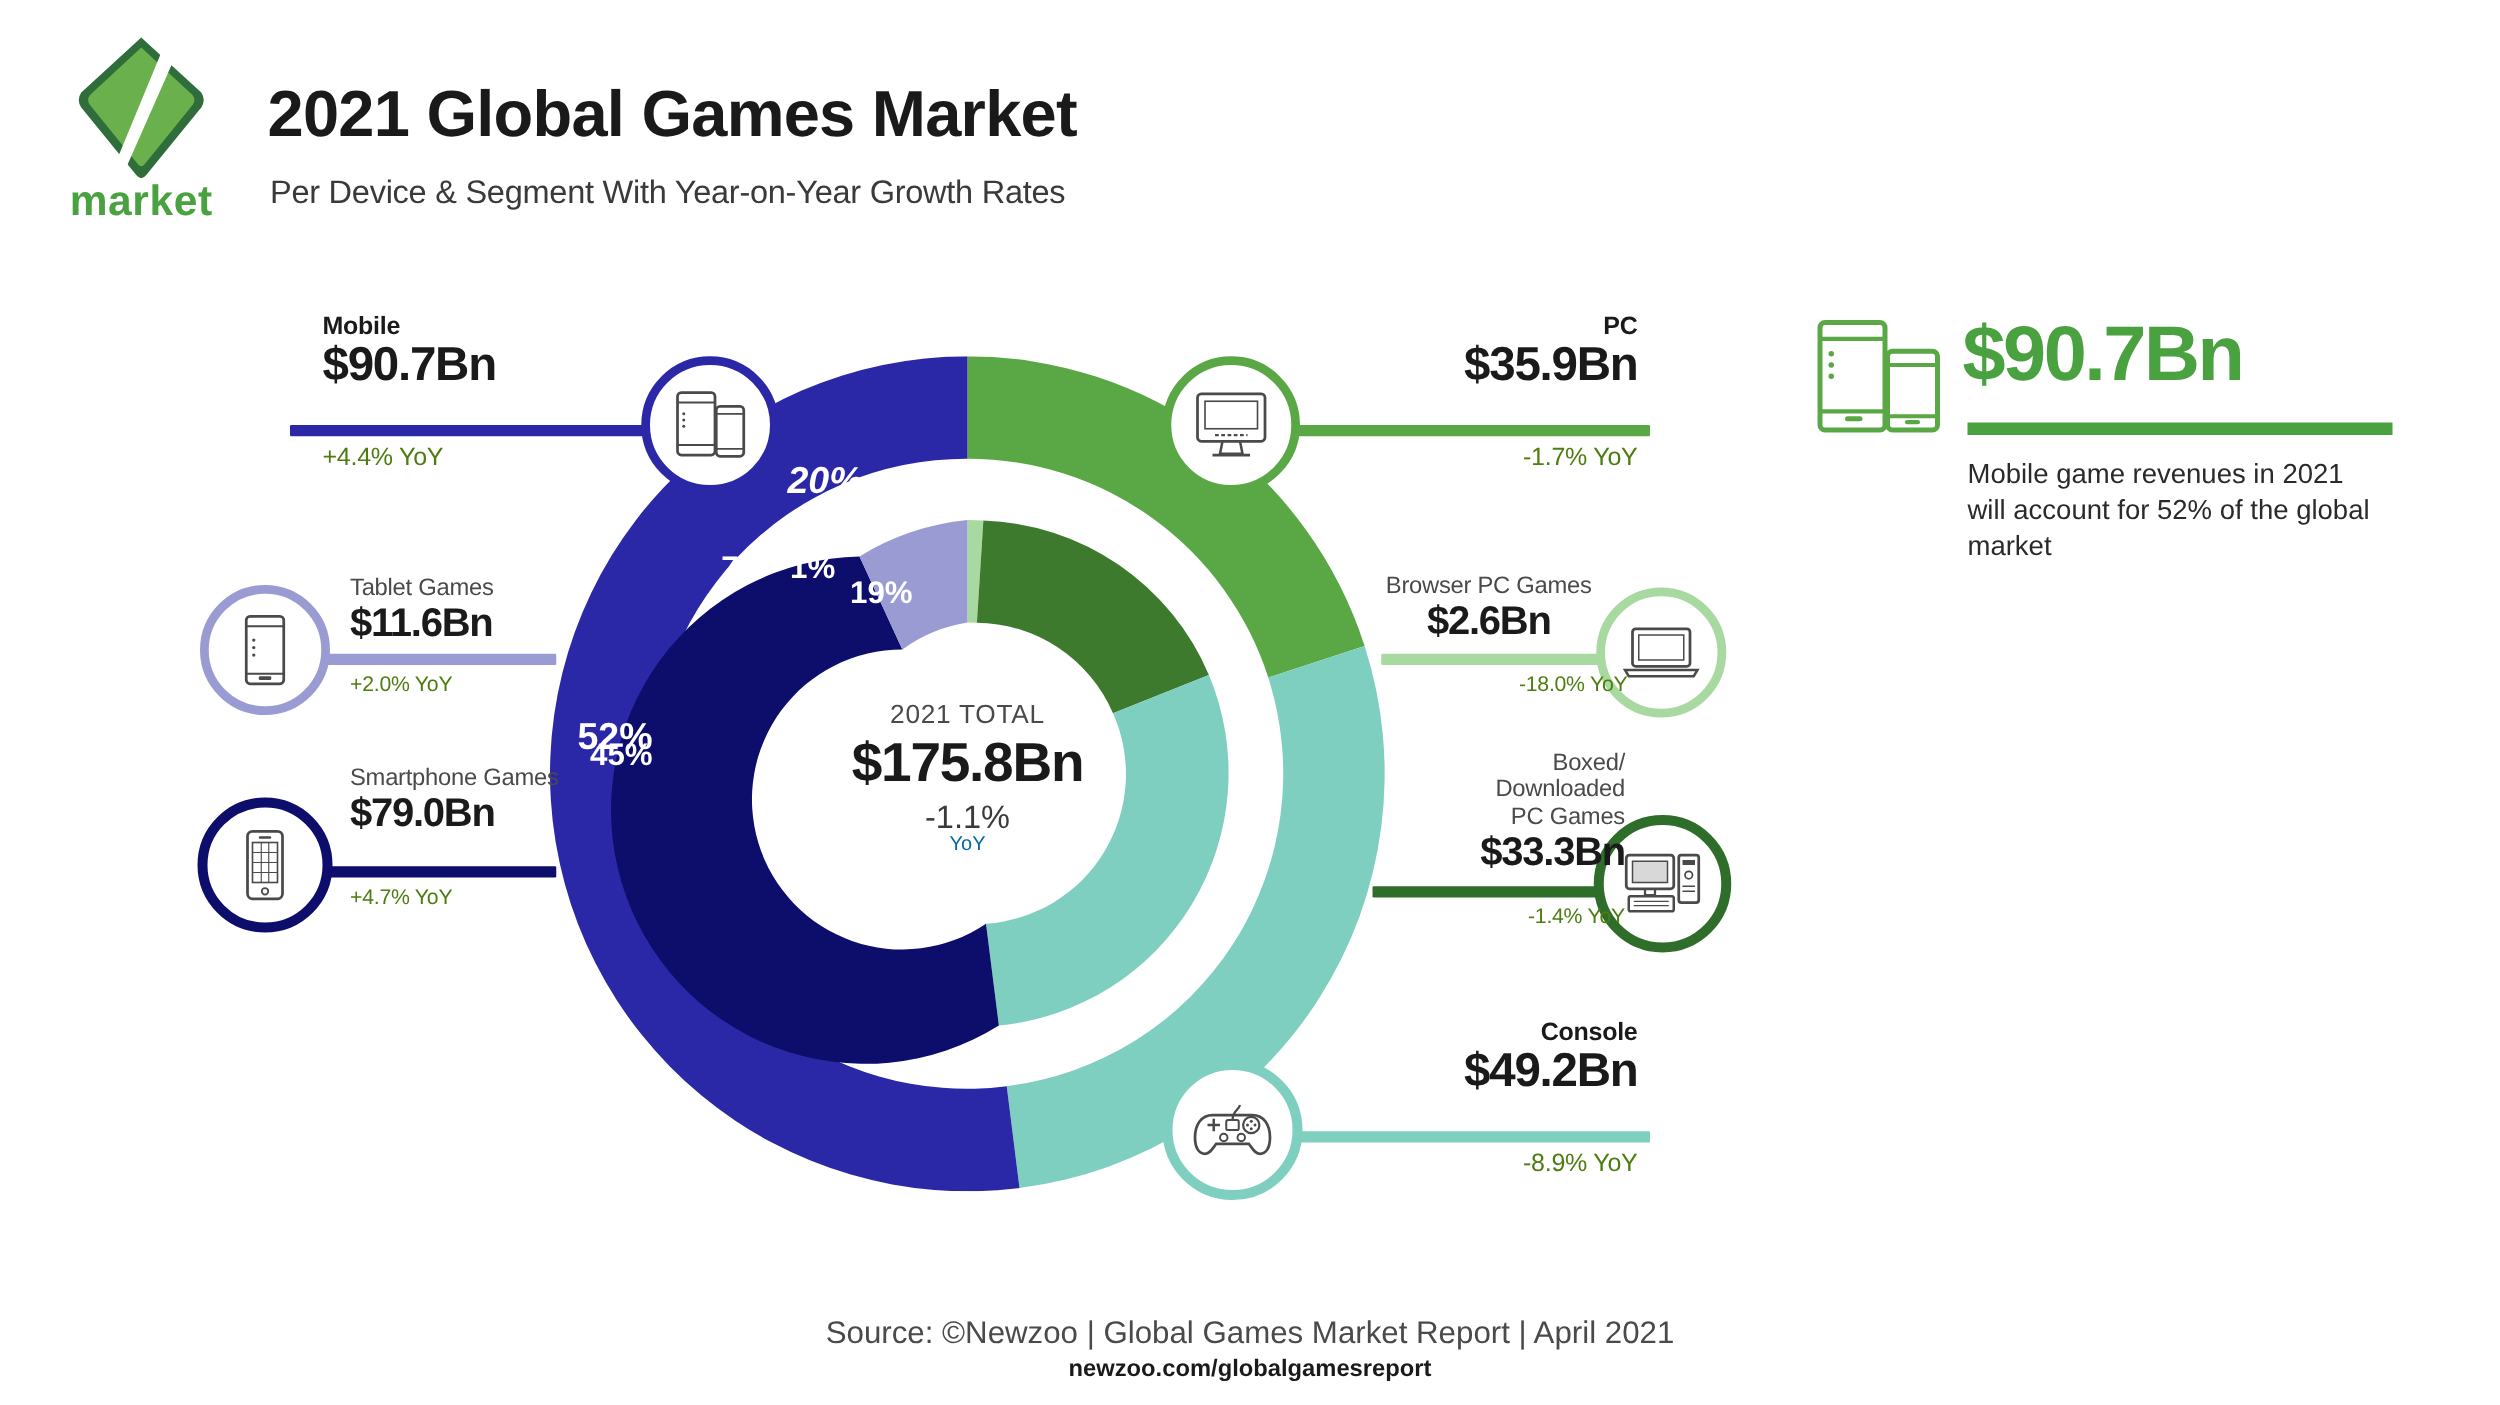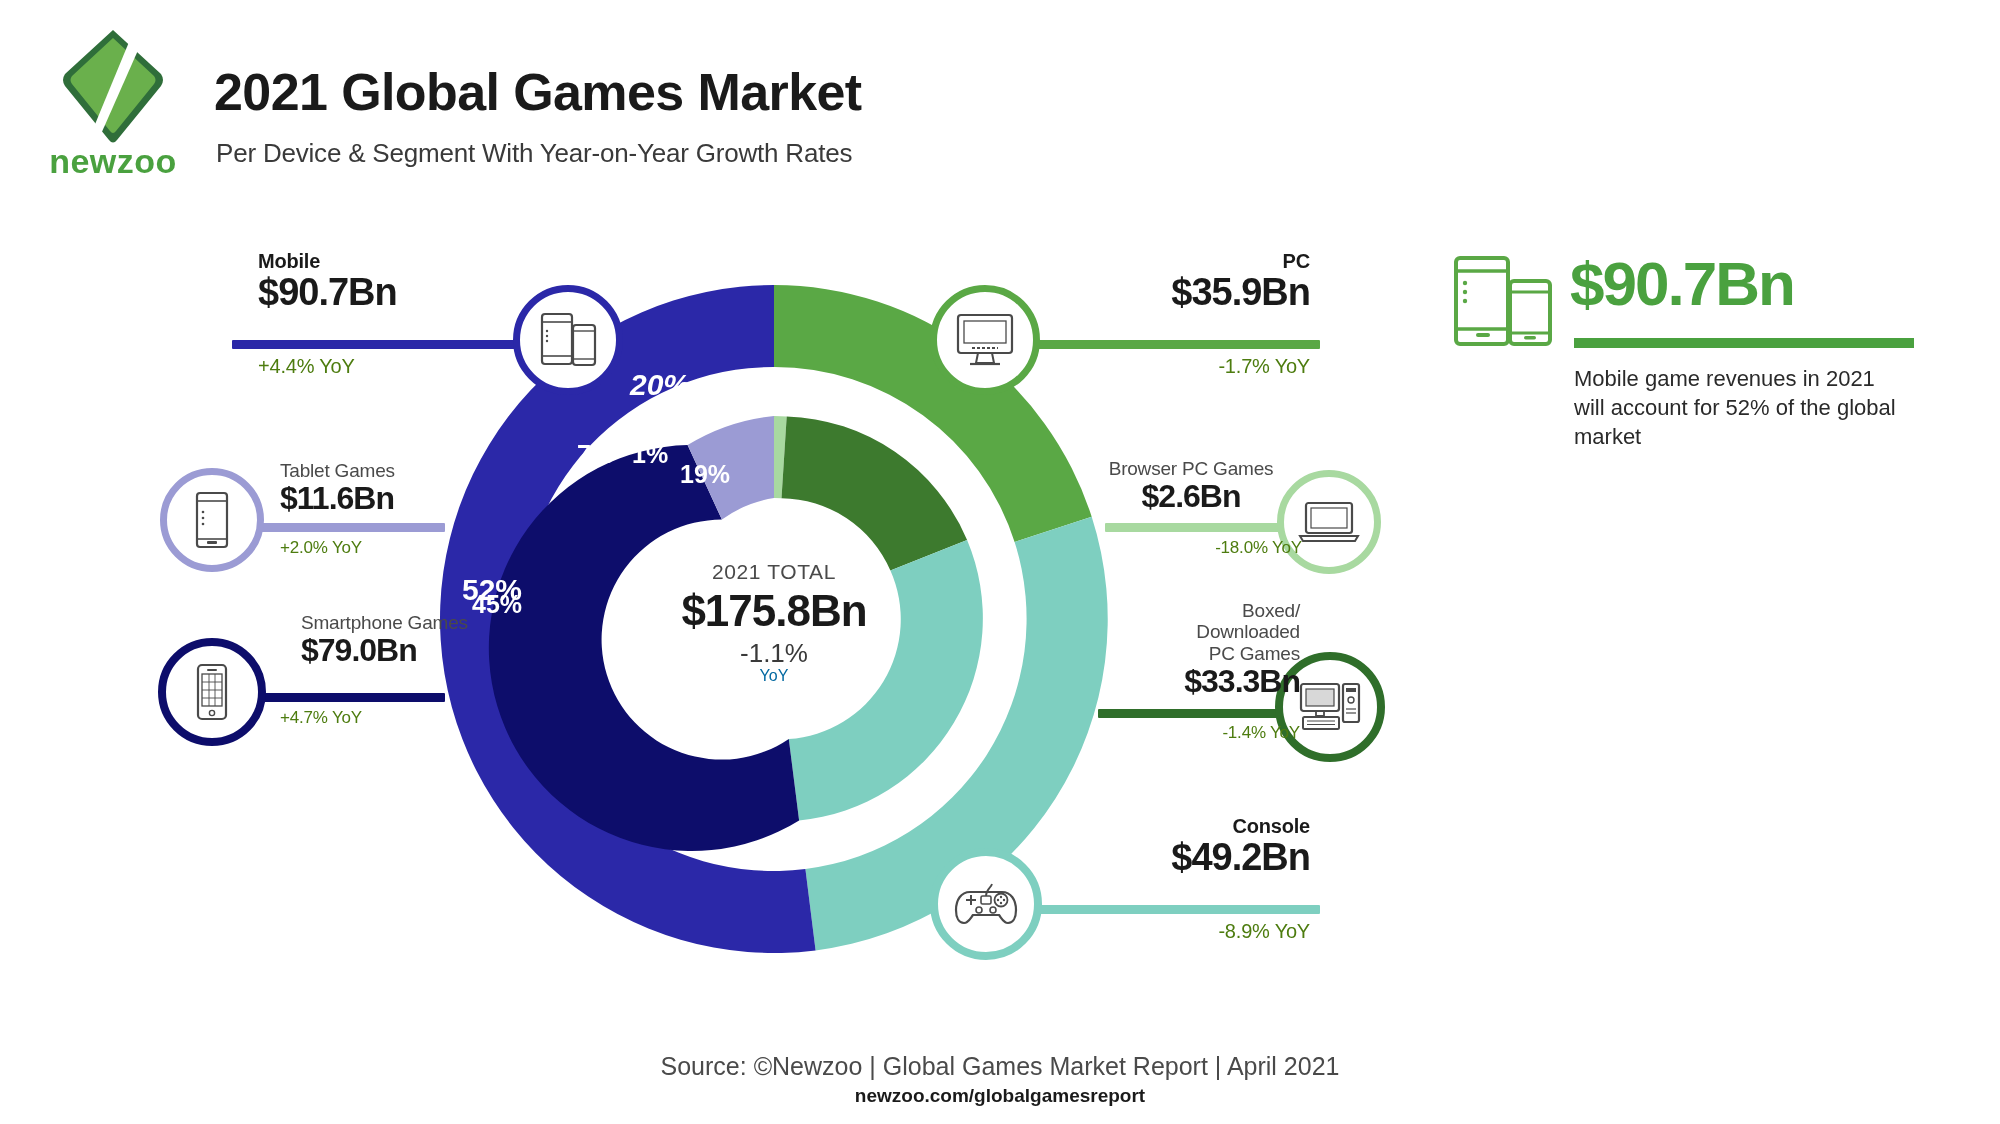--- a/index.html
+++ b/index.html
@@ -64,21 +64,21 @@
 <div class="canvas">
 
   <div class="logo-wrap">
     <svg class="logo-mark" viewBox="0 0 104 120">
       <path d="M52 2 L100 46 Q104 52 100 58 L56 112 Q52 117 48 112 L4 58 Q0 52 4 46 Z" fill="#2f6e3a"></path>
       <path d="M52 10 L93 48 Q96 52 93 56 L55 103 Q52 107 49 103 L11 56 Q8 52 11 48 Z" fill="#6ab04c"></path>
       <path d="M68 14 L30 106 L40 106 L78 20 Z" fill="#ffffff"></path>
       <path d="M58 14 L20 106 L28 106 L66 18 Z" fill="#ffffff" opacity="0"></path>
       <path d="M70 16 Q86 34 70 48 L60 40 Z" fill="#2f6e3a" opacity="0"></path>
     </svg>
-    <div class="logo-word">newzoo</div>
+    <div class="logo-word">market</div>
   </div>
 
   <div class="title">2021 Global Games Market</div>
   <div class="subtitle">Per Device &amp; Segment With Year-on-Year Growth Rates</div>
 
   <svg class="donut" viewBox="0 0 668 668">
 
     <g>
 
       <path d="M 334 0 A 334 334 0 0 1 651.7 231.8 L 574.6 257.0 A 252 252 0 0 0 334 82 Z" fill="#5aa845"></path>
@@ -168,21 +168,21 @@
       <rect x="8" y="12" width="20" height="32" fill="none" stroke="#4a4a4a" stroke-width="1.3"></rect>
       <line x1="8" y1="20" x2="28" y2="20" stroke="#4a4a4a" stroke-width="0.9"></line>
       <line x1="8" y1="28" x2="28" y2="28" stroke="#4a4a4a" stroke-width="0.9"></line>
       <line x1="8" y1="36" x2="28" y2="36" stroke="#4a4a4a" stroke-width="0.9"></line>
       <line x1="15" y1="12" x2="15" y2="44" stroke="#4a4a4a" stroke-width="0.9"></line>
       <line x1="21" y1="12" x2="21" y2="44" stroke="#4a4a4a" stroke-width="0.9"></line>
       <circle cx="18" cy="51" r="2.6" fill="none" stroke="#4a4a4a" stroke-width="1.4"></circle>
       <rect x="13" y="7" width="10" height="2" rx="1" fill="#4a4a4a"></rect>
     </svg>
   </div>
-  <div class="lbl ta-l" style="left:280px; top:612px; width:230px;margin-left:21px;">
+  <div class="lbl ta-l" style="left:280px; top:612px; width:230px;">
     <div class="cat sm" style="white-space:pre-line;">Smartphone Games</div>
     <div class="val sm">$79.0Bn</div>
   </div>
   <div class="lbl ta-l" style="left:280px; top:708px; width:230px;">
     <div class="yoy sm">+4.7% YoY</div>
   </div>
 
   <div class="rule" style="left:1020px; top:340px; width:300px; background:#5aa845;"></div>
   <div class="bubble" style="left:930px; top:285px; width:110px; height:110px; border:7px solid #5aa845;">
     <svg width="62" height="56" viewBox="0 0 62 56">

